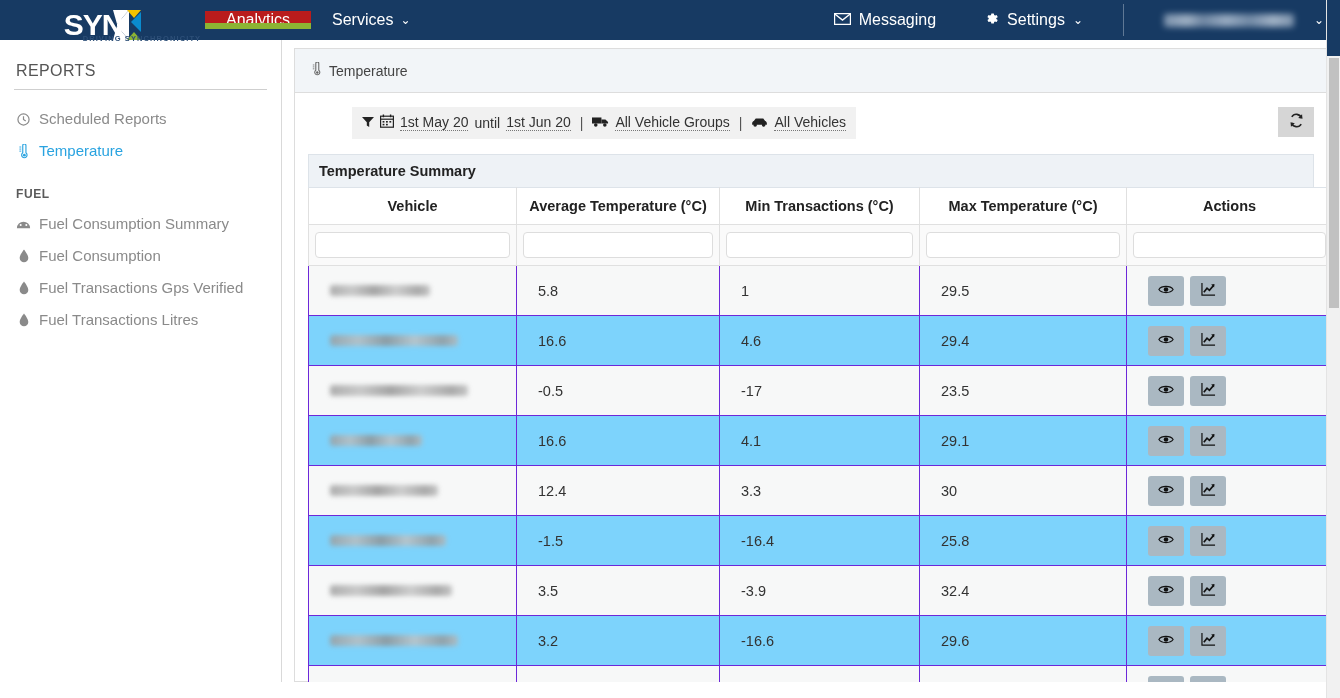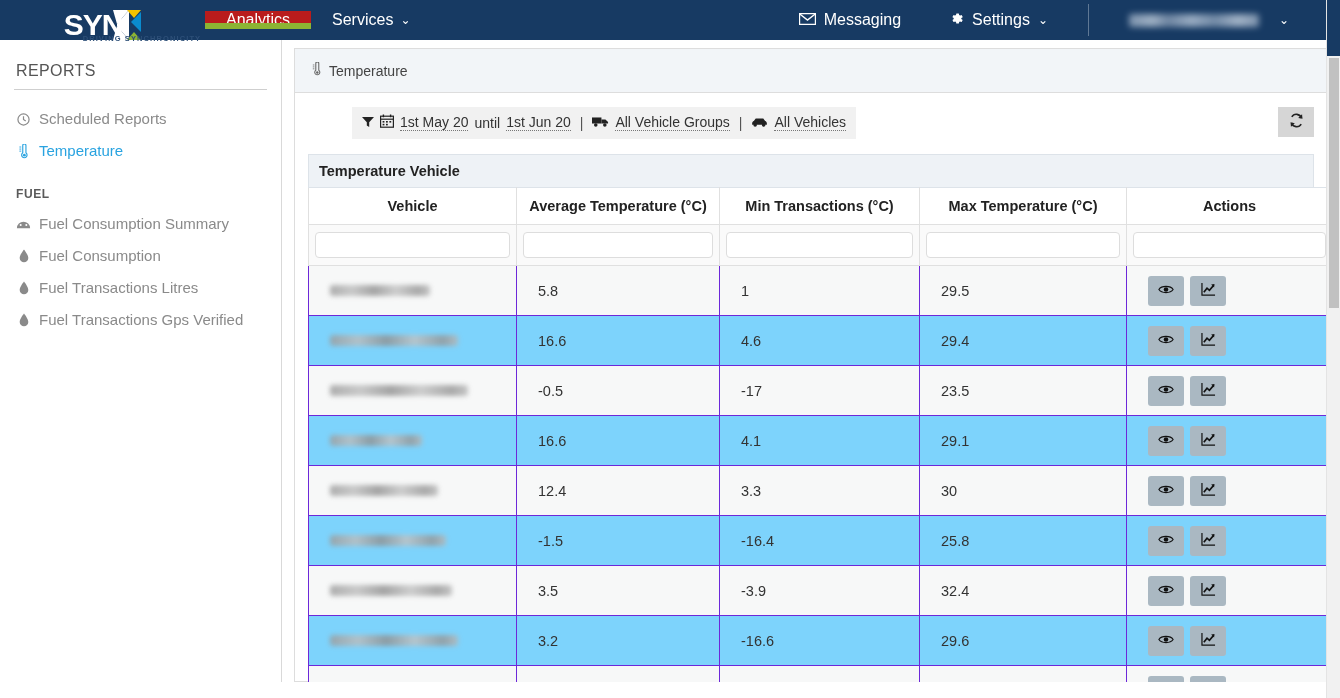--- a/index.html
+++ b/index.html
@@ -73,21 +73,21 @@
     content: "";
     position: absolute;
     left: 0; right: 0; bottom: 0;
     height: 6px;
     background: #8cb433;
   }
   .nav-right {
     margin-left: auto;
     display: flex;
     align-items: center;
-    padding-right: 35px;
+    padding-right: 0;
     gap: 16px;
   }
   .nav-right-item {
     display: flex; align-items: center;
     gap: 8px;
     color: #ffffff;
     font-size: 16px;
     padding: 0 16px;
     cursor: pointer;
     white-space: nowrap;
@@ -412,30 +412,30 @@
       </span>
       <span>Fuel Consumption</span>
     </div>
 
     <div class="sb-item">
       <span class="sb-icon">
         <svg width="10" height="14" viewBox="0 0 10 14">
           <path d="M5 0.5 C5 0.5 9.3 5.8 9.3 8.9 A4.3 4.3 0 01.7 8.9 C.7 5.8 5 .5 5 .5z" fill="#8a8a8a"></path>
         </svg>
       </span>
-      <span>Fuel Transactions Litres</span>
+      <span>Fuel Transactions Gps Verified</span>
     </div>
 
     <div class="sb-item">
       <span class="sb-icon">
         <svg width="10" height="14" viewBox="0 0 10 14">
           <path d="M5 0.5 C5 0.5 9.3 5.8 9.3 8.9 A4.3 4.3 0 01.7 8.9 C.7 5.8 5 .5 5 .5z" fill="#8a8a8a"></path>
         </svg>
       </span>
-      <span>Fuel Transactions Gps Verified</span>
+      <span>Fuel Transactions Litres</span>
     </div>
   </div>
 
   <div class="main">
     <div class="panel">
 
       <div class="panel-head">
         <span>
           <svg width="11" height="14" viewBox="0 0 12 16">
             <path d="M5.2 1.6 a1.7 1.7 0 013.4 0 V9.4 a2.9 2.9 0 11-3.4 0 z" fill="none" stroke="#666" stroke-width="1.2"></path>
@@ -496,21 +496,21 @@
               <svg width="15" height="15" viewBox="0 0 16 16">
                 <path d="M13.2 5.4 A5.6 5.6 0 003 4.2" fill="none" stroke="#222" stroke-width="1.7"></path>
                 <polygon points="13.9,1.4 14.4,6.1 9.8,5.2" fill="#222"></polygon>
                 <path d="M2.8 10.6 A5.6 5.6 0 0013 11.8" fill="none" stroke="#222" stroke-width="1.7"></path>
                 <polygon points="2.1,14.6 1.6,9.9 6.2,10.8" fill="#222"></polygon>
               </svg>
             </span>
           </button>
         </div>
 
-        <div class="report-title">Temperature Vehicle</div>
+        <div class="report-title">Temperature Summary</div>
 
         <table class="rpt">
           <colgroup>
             <col class="col-vehicle">
               <col class="col-avg">
               <col class="col-min">
               <col class="col-max">
               <col class="col-act">
           </colgroup>
           <thead>

